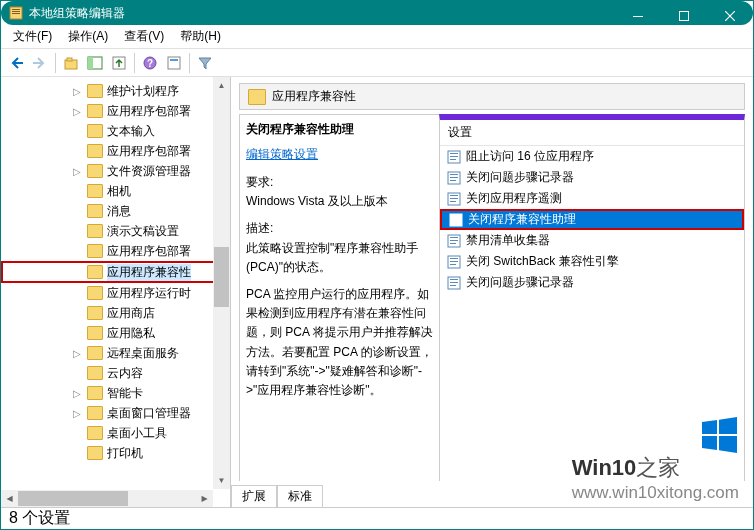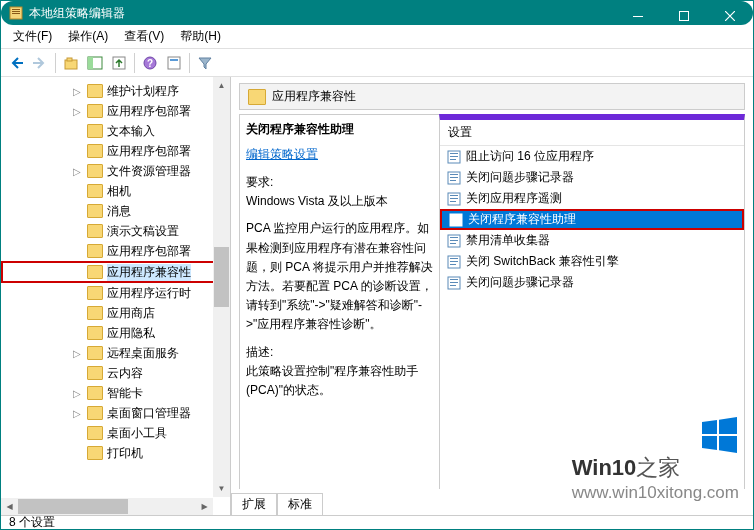--- a/index.html
+++ b/index.html
@@ -34,21 +34,21 @@
   .right-list { flex:1; border-top:6px solid #6d28d9; border-left:1px solid #ccc; border-right:1px solid #ccc; display:flex; flex-direction:column; overflow:hidden; }
   .list-hdr { background:#fff; border-bottom:1px solid #e5e5e5; padding:4px 8px; font-size:12px; }
   .list-body { flex:1; overflow:hidden; }
   .litm { display:flex; align-items:center; height:21px; padding:0 6px; }
   .litm .picon { width:16px; height:16px; margin-right:4px; display:flex; align-items:center; justify-content:center; flex-shrink:0; }
   .litm.selected { background:#0078d7; color:#fff; }
   .litm.selected-red { border:2px solid #c00; }
   .tabs { height:22px; display:flex; align-items:flex-end; padding-left:0; border-top:0; position:relative; }
   .tab { border:1px solid #ccc; border-bottom:none; padding:2px 10px; font-size:12px; margin-right:0; background:#fff; }
   .tab:first-child { margin-left:0; }
-  .statusbar { height:14px; border-top:1px solid #ccc; padding:2px 8px; font-size:12px; display:flex; align-items:center; }
+  .statusbar { height:22px; border-top:1px solid #ccc; padding:2px 8px; font-size:16px; display:flex; align-items:center; }
   .scrollbar-v { position:absolute; right:0; top:0; bottom:18px; width:17px; background:#f0f0f0; }
   .scrollbar-v .thumb { position:absolute; width:15px; left:1px; background:#c2c2c2; border-radius:0; }
   .scrollbar-h { position:absolute; left:0; right:17px; bottom:0; height:17px; background:#f0f0f0; }
   .scrollbar-h .thumb { position:absolute; height:15px; top:1px; background:#c2c2c2; }
   .scrollbar-v .arr, .scrollbar-h .arr { position:absolute; width:17px; height:17px; background:#f0f0f0; display:flex; align-items:center; justify-content:center; color:#666; font-size:8px; }
   .watermark { position:absolute; right:14px; bottom:26px; font-family: "Segoe UI", sans-serif; pointer-events:none; }
   .watermark .wlogo { display:flex; justify-content:flex-end; margin-bottom:-2px; }
   .watermark .wtxt1 { font-size:22px; font-weight:bold; color:#333; }
   .watermark .wtxt1 .thin { font-weight:300; color:#555; }
   .watermark .wtxt2 { font-size:17px; color:#888; }
@@ -260,22 +260,22 @@
     <div class="details">
       <div class="details-header">
         <span class="fld2"></span>
         <span>应用程序兼容性</span>
       </div>
       <div class="details-body">
         <div class="left-desc">
           <h4>关闭程序兼容性助理</h4>
           <span class="editlink">编辑策略设置</span>
           <p><span>要求:</span><br><span>Windows Vista 及以上版本</span></p>
+          <p><span>描述:</span><br><span>此策略设置控制"程序兼容性助手(PCA)"的状态。</span></p>
           <p>PCA 监控用户运行的应用程序。如果检测到应用程序有潜在兼容性问题，则 PCA 将提示用户并推荐解决方法。若要配置 PCA 的诊断设置，请转到"系统"-&gt;"疑难解答和诊断"-&gt;"应用程序兼容性诊断"。</p>
-          <p><span>描述:</span><br><span>此策略设置控制"程序兼容性助手(PCA)"的状态。</span></p>
         </div>
         <div class="right-list">
           <div class="list-hdr">设置</div>
           <div class="list-body" id="list-body">
               <div class="litm">
                 <span class="picon">
                   <svg width="14" height="14">
                     <rect x="1" y="1" width="12" height="12" fill="#fff" stroke="#5a8ab8"></rect>
                     <rect x="3" y="3" width="8" height="1" fill="#5a8ab8"></rect>
                     <rect x="3" y="6" width="8" height="1" fill="#5a8ab8"></rect>

